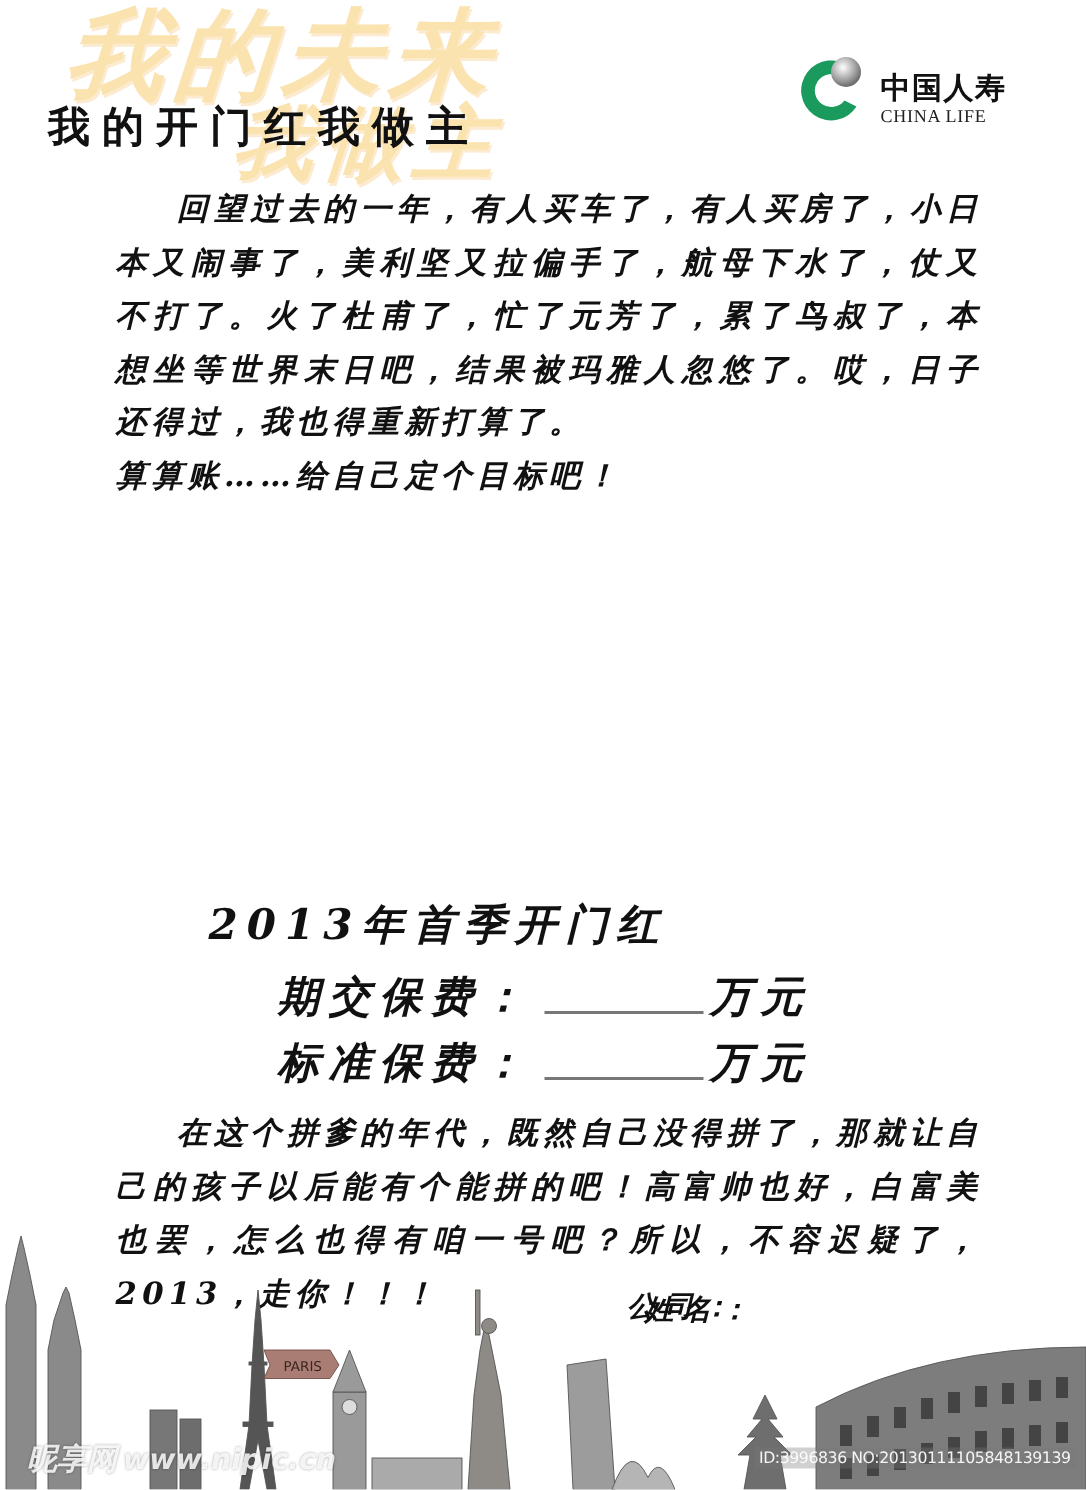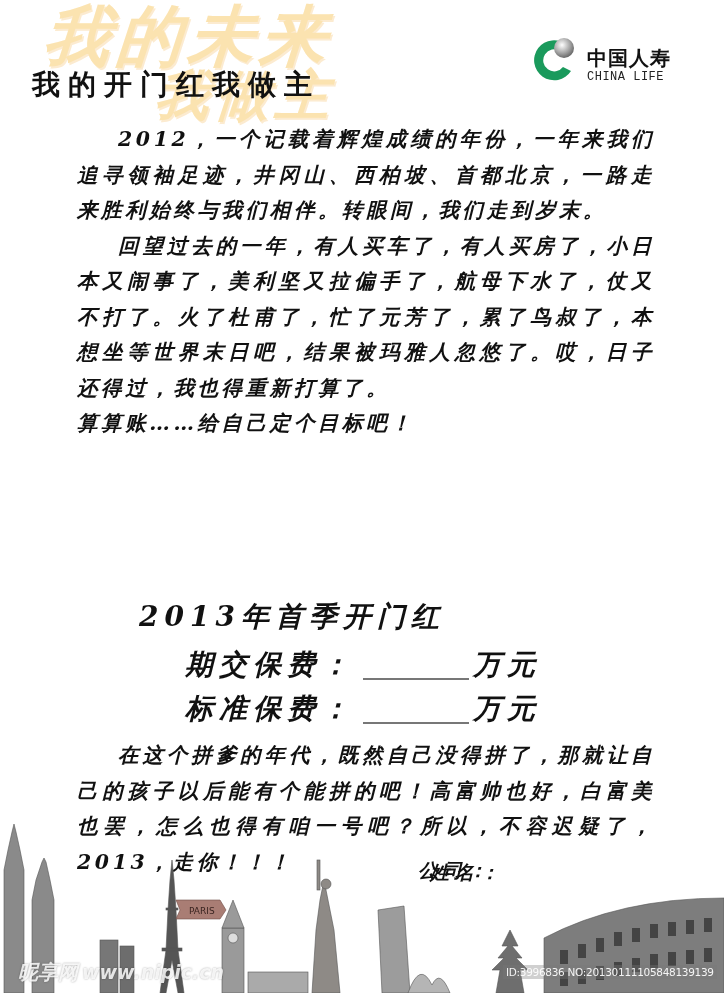--- a/index.html
+++ b/index.html
@@ -19,21 +19,21 @@
     transform: skewX(-18deg);
     text-shadow: 2px 2px 0 #fcebd0;
   }
   .wm-line.l1 { left: 10px; top: 0; font-size: 66px; }
   .wm-line.l2 { left: 120px; top: 68px; font-size: 54px; }
 
   .logo { position: absolute; left: 527px; top: 33px; display: flex; align-items: flex-end; }
   .logo-mark { width: 52px; height: 52px; position: relative; }
   .logo-text { margin-left: 8px; }
   .logo-cn { font-family: "DejaVu Sans", sans-serif; font-weight: bold; font-size: 20px; color: #111; letter-spacing: 1px; line-height: 22px; }
-  .logo-en { font-family: Liberation Mono, monospace; font-size: 12px; color: #222; letter-spacing: 0.5px; line-height: 16px; }
+  .logo-en { font-family: Liberation Serif, serif; font-size: 12px; color: #222; letter-spacing: 0.5px; line-height: 16px; }
 
   .title {
     position: absolute; left: 0; width: 724px; top: 66px; 
     font-size: 28px; font-weight: bold; letter-spacing: 8px; padding-left: 0;
   }
   .title span { position: relative; left: 32px; }
 
   .body-text {
     position: absolute; left: 77px; width: 578px;
     font-size: 20.5px; font-weight: bold; line-height: 35.5px; letter-spacing: 3.6px;
@@ -42,21 +42,21 @@
   .body-text p { margin: 0; text-indent: 2em; }
   .body-text p.no-indent { text-indent: 0; }
   #para-block-1 { top: 122px; }
   #para-block-final { top: 738px; }
 
   .target-title {
     position: absolute; top: 598px; left: 0; width: 584px; text-align: center;
     font-size: 28px; font-weight: bold; letter-spacing: 6px; font-style: italic;
   }
   .target-row {
-    position: absolute; left: 185px; display: flex; align-items: center;
+    position: absolute; left: 185px; display: flex; align-items: flex-start;
     font-size: 28px; font-weight: bold; letter-spacing: 6px; font-style: italic;
   }
   .target-row .label { width: 178px; }
   .target-row .blank {
     width: 106px; height: 28px; border-bottom: 2px solid #777; margin-right: 4px;
   }
   #row-period { top: 646px; }
   #row-standard { top: 690px; }
 
   .sign {
@@ -103,21 +103,20 @@
   </div>
   <div class="logo-text">
     <div class="logo-cn">中国人寿</div>
     <div class="logo-en">CHINA LIFE</div>
   </div>
 </div>
 
 <div class="title"><span>我的开门红我做主</span></div>
 
 <div class="body-text" id="para-block-1">
-  <p>2012，一个记载着辉煌成绩的年份，一年来我们追寻领袖足迹，井冈山、西柏坡、首都北京，一路走来胜利始终与我们相伴。转眼间，我们走到岁末。</p>
   <p>回望过去的一年，有人买车了，有人买房了，小日本又闹事了，美利坚又拉偏手了，航母下水了，仗又不打了。火了杜甫了，忙了元芳了，累了鸟叔了，本想坐等世界末日吧，结果被玛雅人忽悠了。哎，日子还得过，我也得重新打算了。</p>
   <p class="no-indent">算算账……给自己定个目标吧！</p>
 </div>
 
 <div class="target-title">2013年首季开门红</div>
 
 <div class="target-row" id="row-period">
   <span class="label">期交保费：</span>
   <span class="blank"></span>
   <span class="unit">万元</span>

